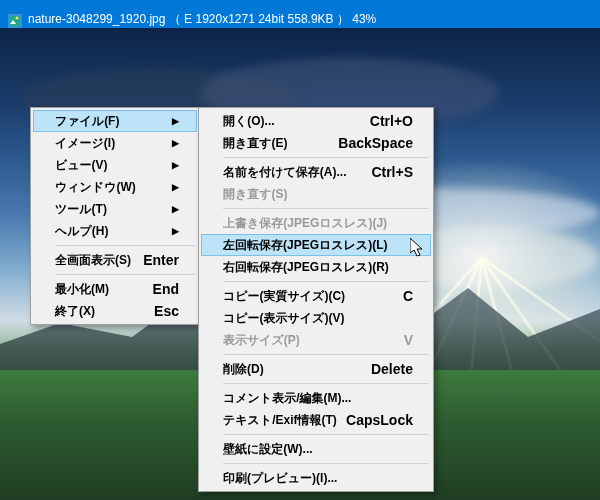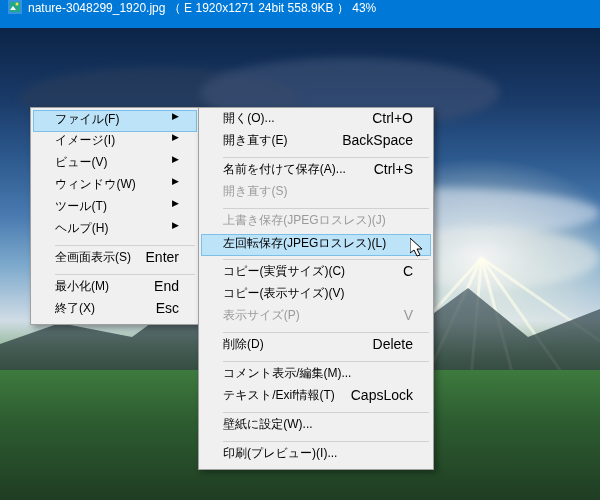--- a/index.html
+++ b/index.html
@@ -1,17 +1,17 @@
 <!DOCTYPE html>
 <html><head>
 <meta charset="utf-8">
 <style>
   * { box-sizing: border-box; margin: 0; padding: 0; font-family: "Yu Gothic UI", "Meiryo", sans-serif; }
   body { width: 600px; height: 500px; overflow: hidden; position: relative; background: #000; }
-  .titlebar { height: 28px; background: #0078d7; color: #fff; display: flex; align-items: flex-start; padding: 0 8px; font-size: 12px; gap: 6px; }
+  .titlebar { height: 28px; background: #0078d7; color: #fff; display: flex; align-items: flex-end; padding: 0 8px; font-size: 12px; gap: 6px; }
   .title-icon svg { display: block; }
   .viewport { position: absolute; top: 28px; left: 0; right: 0; bottom: 0; background: #1a2840; overflow: hidden; }
   .sky { position: absolute; inset: 0; background:
     radial-gradient(ellipse 300px 200px at 480px 230px, rgba(255,255,255,0.95) 0%, rgba(255,255,230,0.5) 20%, rgba(255,255,200,0) 50%),
     linear-gradient(180deg, #0b2447 0%, #1a3a68 15%, #2d5a8f 28%, #4a7bb0 40%, #7ba8cc 50%, #d0dce5 62%, #95b89a 68%, #3a6b3e 78%, #2d5030 100%);
   }
   .cloud { position: absolute; border-radius: 50%; filter: blur(4px); }
   .c1 { top: 40px; left: 20px; width: 280px; height: 60px; background: rgba(40,60,90,0.7); }
   .c2 { top: 30px; left: 200px; width: 300px; height: 70px; background: rgba(60,80,115,0.65); }
   .c3 { top: 110px; left: 80px; width: 340px; height: 55px; background: rgba(180,200,225,0.55); }
@@ -23,21 +23,21 @@
   .r3 { transform: rotate(-15deg); }
   .r4 { transform: rotate(5deg); }
   .r5 { transform: rotate(25deg); }
   .r6 { transform: rotate(42deg); }
   .moun { position: absolute; bottom: 100px; width: 100%; height: 140px; background: linear-gradient(180deg, rgba(60,80,100,0.6), rgba(35,55,45,0.85)); clip-path: polygon(0 60%, 10% 45%, 22% 55%, 30% 30%, 42% 62%, 55% 25%, 66% 58%, 78% 20%, 88% 55%, 100% 35%, 100% 100%, 0 100%); }
   .grass { position: absolute; bottom: 0; width: 100%; height: 130px; background: linear-gradient(180deg, #3e7a3f 0%, #2d5c30 40%, #1f3d23 100%); }
 
   .menu { position: absolute; background: #f0f0f0; border: 1px solid #a0a0a0; box-shadow: 3px 3px 6px rgba(0,0,0,0.35); font-size: 12px; color: #000; padding: 2px; }
   .menu1 { top: 107px; left: 30px; width: 170px; }
   .menu2 { top: 107px; left: 198px; width: 236px; }
-  .mi { display: flex; justify-content: space-between; height: 22px; padding: 0 18px 0 22px; white-space: nowrap; cursor: default; }
+  .mi { display: flex; justify-content: space-between; align-items: center; height: 22px; padding: 0 18px 0 22px; white-space: nowrap; cursor: default; font-weight: bold; }
   .mi.sel { background: #bde3f9; border: 1px solid #7ac0e8; height: 22px; padding: 0 17px 0 21px; }
   .mi.dis { color: #9a9a9a; }
   .sc { color: #000; font-size: 14px; }
   .mi.dis .sc { color: #9a9a9a; }
   .arrow { font-size: 9px; color: #000; }
   .sep { height: 1px; background: #d0d0d0; margin: 3px 2px 3px 22px; }
   .cursor { position: absolute; top: 238px; left: 410px; pointer-events: none; }
 </style>
 </head>
 <body>
@@ -128,20 +128,23 @@
     <div class="mi dis">
       <span>開き直す(S)</span>
     </div>
     <div class="sep"></div>
     <div class="mi dis">
       <span>上書き保存(JPEGロスレス)(J)</span>
     </div>
     <div class="mi sel">
       <span>左回転保存(JPEGロスレス)(L)</span>
     </div>
+    <div class="mi">
+      <span>右回転保存(JPEGロスレス)(R)</span>
+    </div>
     <div class="sep"></div>
     <div class="mi">
       <span>コピー(実質サイズ)(C)</span>
       <span class="sc">C</span>
     </div>
     <div class="mi">
       <span>コピー(表示サイズ)(V)</span>
     </div>
     <div class="mi dis">
       <span>表示サイズ(P)</span>

